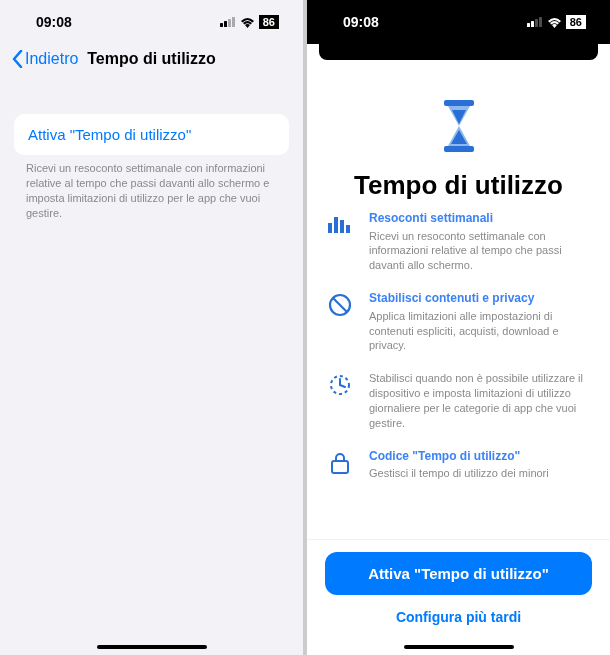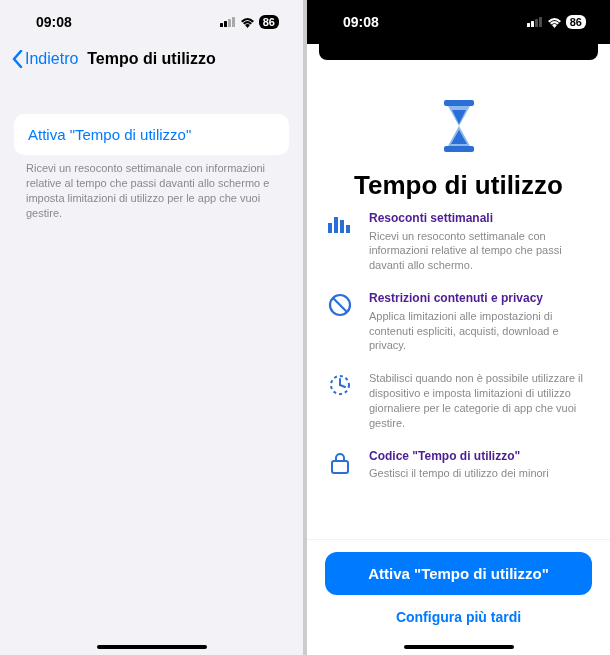--- a/index.html
+++ b/index.html
@@ -43,21 +43,21 @@
       color: #fff;
     }
     .status-right {
       display: flex;
       align-items: center;
       gap: 4px;
     }
     .battery-box {
       background: #000;
       color: #fff;
-      border-radius: 6px;
+      border-radius: 0;
       font-size: 11px;
       font-weight: 700;
       padding: 1px 4px;
       display: inline-flex;
       align-items: center;
     }
     .battery-box.light {
       background: #fff;
       color: #000;
     }
@@ -154,21 +154,21 @@
       justify-content: center;
       align-items: flex-start;
       padding-top: 2px;
     }
     .feature-body {
       flex: 1;
     }
     .feature-title {
       font-size: 12px;
       font-weight: 600;
-      color: #4c1d95;
+      color: #3b82f6;
       line-height: 1.3;
       margin-bottom: 2px;
     }
     .feature-desc {
       font-size: 11px;
       color: #8a8a8e;
       line-height: 1.35;
     }
     .bottom-actions {
       position: absolute;
@@ -278,21 +278,21 @@
     </div>
 
     <div class="feature">
       <div class="feature-icon">
         <svg width="24" height="24" viewBox="0 0 24 24">
             <circle cx="12" cy="12" r="10" stroke="#2a6fd6" stroke-width="2.2" fill="none"></circle>
             <line x1="5" y1="5" x2="19" y2="19" stroke="#2a6fd6" stroke-width="2.2"></line>
           </svg>
       </div>
       <div class="feature-body">
-        <div class="feature-title">Restrizioni contenuti e privacy</div>
+        <div class="feature-title">Stabilisci contenuti e privacy</div>
         <div class="feature-desc">Applica limitazioni alle impostazioni di contenuti espliciti, acquisti, download e privacy.</div>
       </div>
     </div>
 
     <div class="feature">
       <div class="feature-icon">
         <svg width="24" height="24" viewBox="0 0 24 24">
             <circle cx="12" cy="12" r="9" stroke="#2a6fd6" stroke-width="2" fill="none" stroke-dasharray="3 3"></circle>
             <path d="M12 12 L12 6" stroke="#2a6fd6" stroke-width="2" stroke-linecap="round"></path>
             <path d="M12 12 L17 14" stroke="#2a6fd6" stroke-width="2" stroke-linecap="round"></path>

